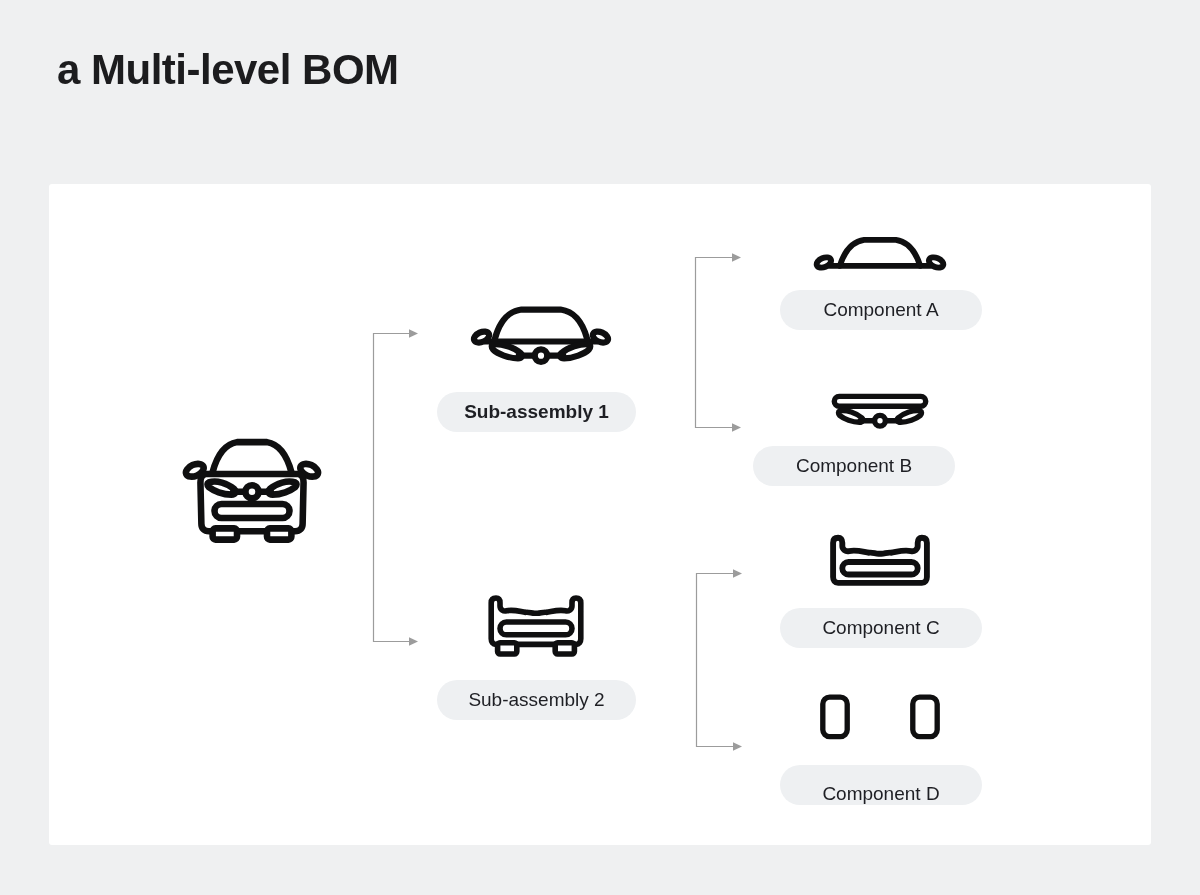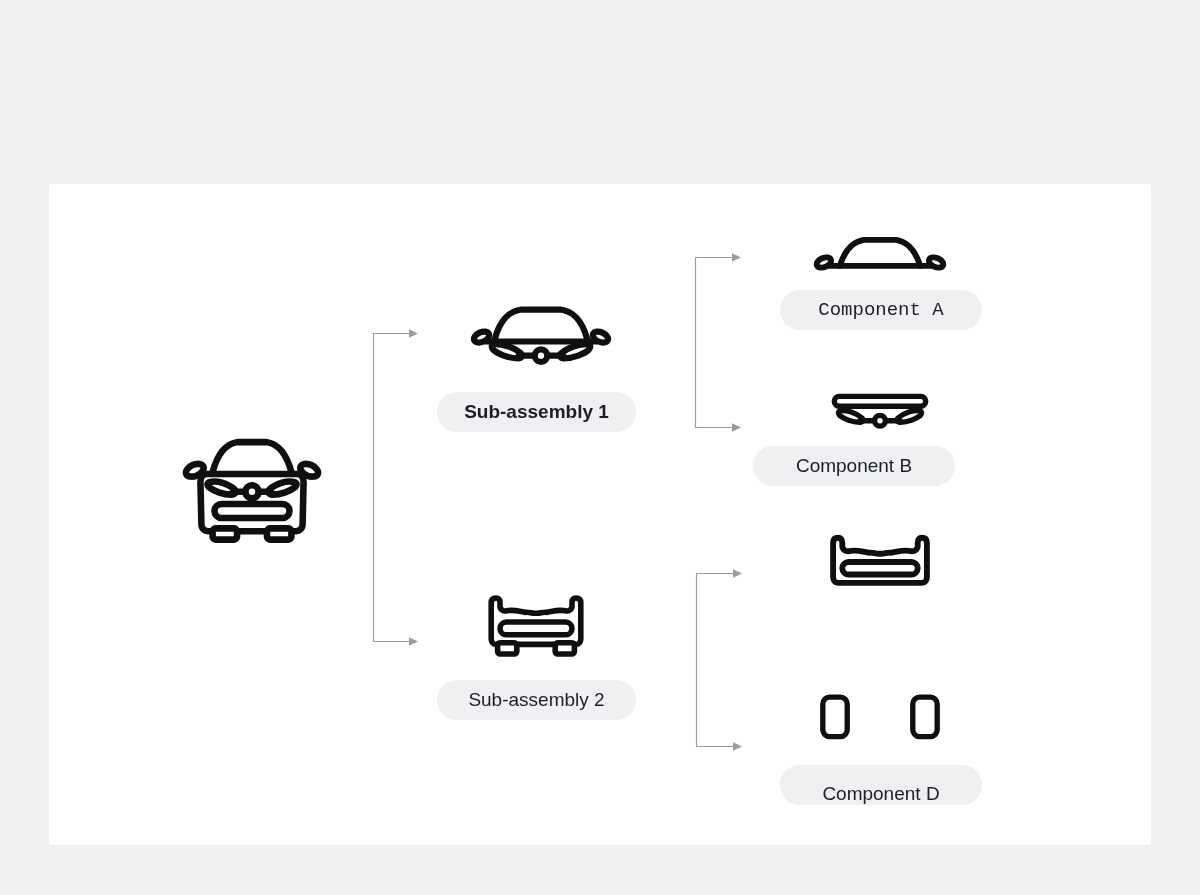--- a/index.html
+++ b/index.html
@@ -48,31 +48,32 @@
   .i-sub1 {left:421px;top:114px;}
   .i-sub2 {left:423px;top:406px;}
   .i-compA{left:764px;top:45px;}
   .i-compB{left:770px;top:207px;}
   .i-compC{left:764px;top:347px;}
   .i-compD{left:770px;top:510px;}
 
   .p-main {left:118px;top:380px;width:172px;}
   .p-sub1 {left:388px;top:208px;width:199px;font-weight:bold;}
   .p-sub2 {left:388px;top:496px;width:199px;}
-  .p-compA{left:731px;top:106px;width:202px;font-family:Liberation Mono, monospace;}
+  .p-compA{left:731px;top:106px;width:202px;}
   .p-compB{left:704px;top:262px;width:202px;}
   .p-compC{left:731px;top:424px;width:202px;}
   .p-compD{left:731px;top:581px;width:202px;align-items:flex-end;}
 
   .stroke{fill:none;stroke:var(--icon-stroke);stroke-width:7;stroke-linecap:round;stroke-linejoin:round;}
 </style>
 </head>
 <body>
 
 <header class="title">
+  <span class="t2">a Multi-level BOM</span>
 </header>
 
 <section class="card">
 
   <svg class="connectors" viewBox="0 0 1102 661">
     <g stroke="var(--connector-color)" stroke-width="1.2" fill="none">
       <path d="M361 149.5 H324.5 V457.5 H361"></path>
       <path d="M684 73.5 H646.5 V243.5 H684"></path>
       <path d="M685 389.5 H647.5 V562.5 H685"></path>
     </g>
@@ -167,20 +168,23 @@
   </div>
 
   <div class="icon i-compC">
     <svg viewBox="0 0 160 70" width="134">
       <g class="stroke">
         <path d="M30 8 C33 8 35 10 35 14 L35 18 C35 22 39 25 43 24 C52 22 60 25 67 26 C71 25 76 28 80 27 C84 28 89 25 93 26 C100 25 108 22 117 24 C121 25 125 22 125 18 L125 14 C125 10 127 8 130 8 C134 8 136 10 136 14 L136 55 C136 59 134 62 130 62 L30 62 C26 62 24 59 24 55 L24 14 C24 10 26 8 30 8 Z"></path>
         <rect x="35" y="37" width="90" height="15" rx="7.5"></rect>
       </g>
     </svg>
   </div>
+  <div class="pill p-compC">
+    <span>Component C</span>
+  </div>
 
   <div class="icon i-compD">
     <svg viewBox="0 0 160 60" width="122">
       <g class="stroke" stroke-width="8">
         <rect x="5" y="4" width="32" height="52" rx="9"></rect>
         <rect x="123" y="4" width="32" height="52" rx="9"></rect>
       </g>
     </svg>
   </div>
   <div class="pill p-compD">

